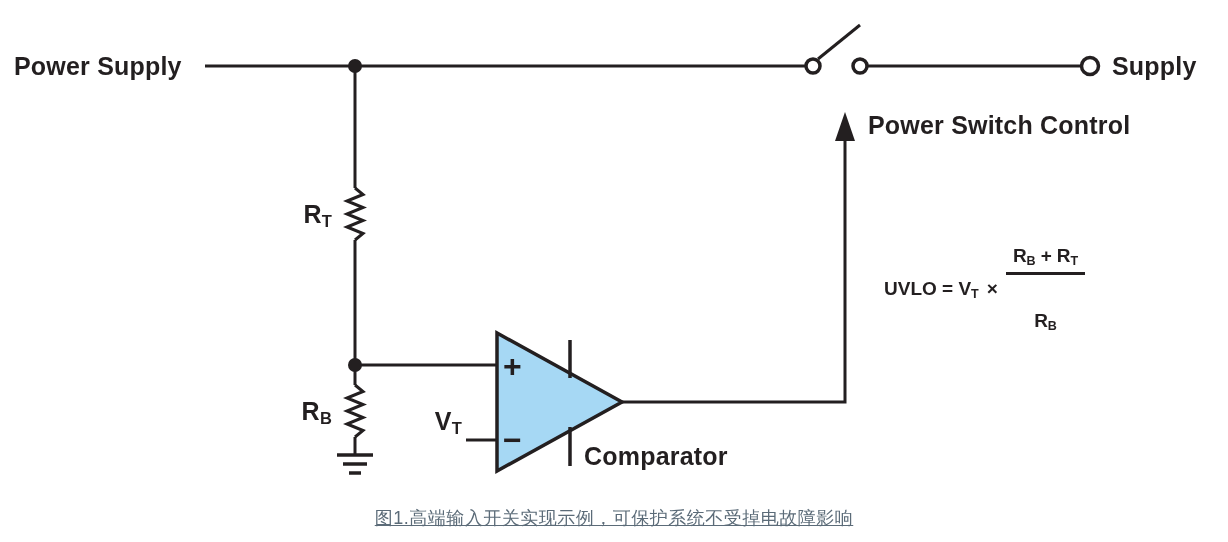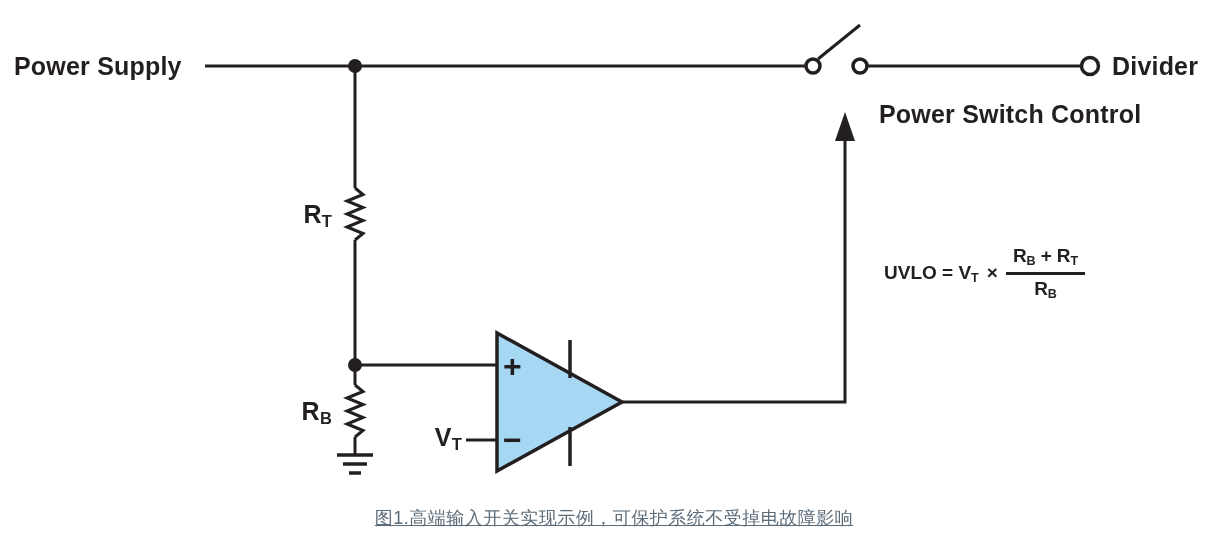--- a/index.html
+++ b/index.html
@@ -37,20 +37,21 @@
     align-items:center;
     font-weight:700;
     font-size:19px;
     white-space:nowrap;
   }
   .formula .op{margin:0 8px;}
   .frac{
     display:inline-flex;
     flex-direction:column;
     align-items:center;
+    gap:32px;
   }
   .frac .num{
     border-bottom:3px solid currentColor;
     padding:0 7px 4px 7px;
   }
   .frac .den{padding-top:3px;}
   .frac .plusop{margin:0 5px;}
   .caption{
     position:absolute;
     left:0;right:0;top:506px;
@@ -107,37 +108,38 @@
       <g stroke="none" fill="#231f20">
         <circle cx="355" cy="66" r="7"></circle>
         <circle cx="355" cy="365" r="7"></circle>
         <polygon points="845,112 835,141 855,141"></polygon>
       </g>
     </g>
   </svg>
 
   <div class="label" style="left:14px;top:53px;">Power Supply</div>
 
-  <div class="label" style="left:1112px;top:53px;">Divider</div>
+  <div class="label" style="left:1112px;top:53px;">Supply</div>
 
-  <div class="label" style="left:868px;top:101px;margin-left:11px;">Power Switch Control</div>
+  <div class="label" style="left:868px;top:112px;">Power Switch Control</div>
 
 
   <div class="label" style="right:896px;top:201px;text-align:center;">
     <span>R</span><span class="sub">T</span>
   </div>
 
   <div class="label" style="right:896px;top:398px;">
     <span>R</span><span class="sub">B</span>
   </div>
 
-  <div class="label" style="right:766px;top:424px;">
+  <div class="label" style="right:766px;top:408px;">
     <span>V</span><span class="sub">T</span>
   </div>
 
+  <div class="label" style="left:584px;top:443px;">Comparator</div>
 
   <div class="sign" style="left:503px;top:350px;">+</div>
   <div class="sign" style="left:503px;top:424px;">−</div>
 
   <div class="formula">
     <span class="fgroup"><span>UVLO = V</span><span class="sub">T</span></span>
     <span class="op">×</span>
     <span class="frac">
       <span class="num">
         <span>R</span><span class="sub">B</span><span class="plusop">+</span><span>R</span><span class="sub">T</span>

